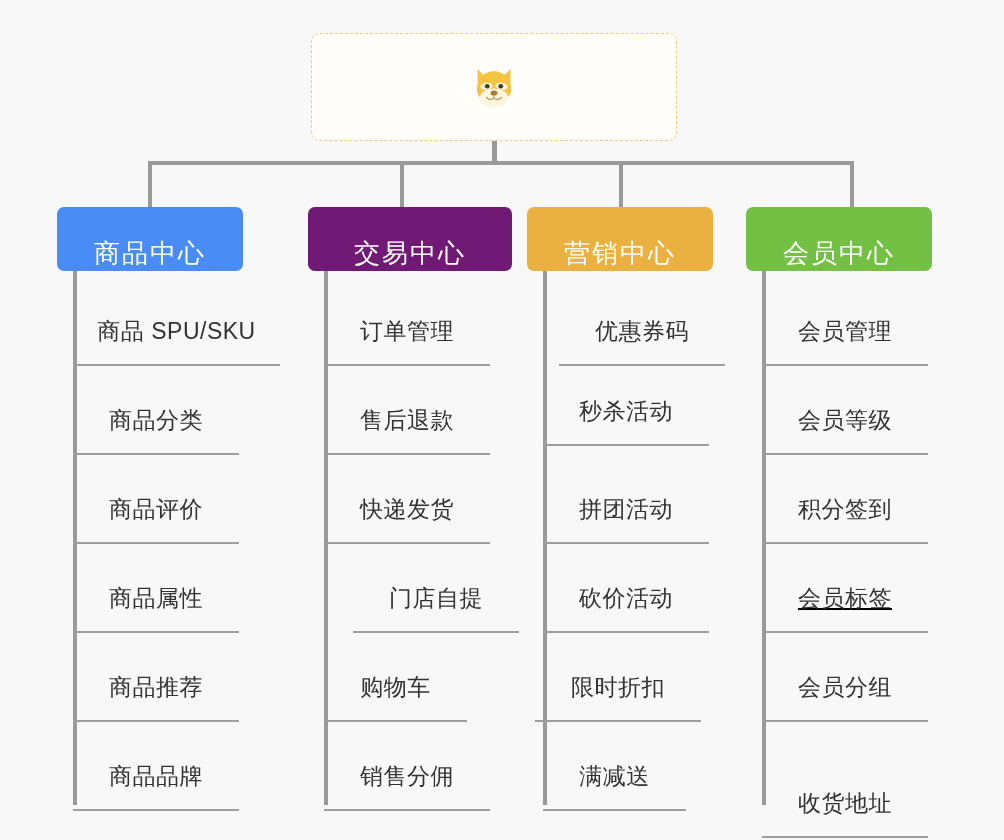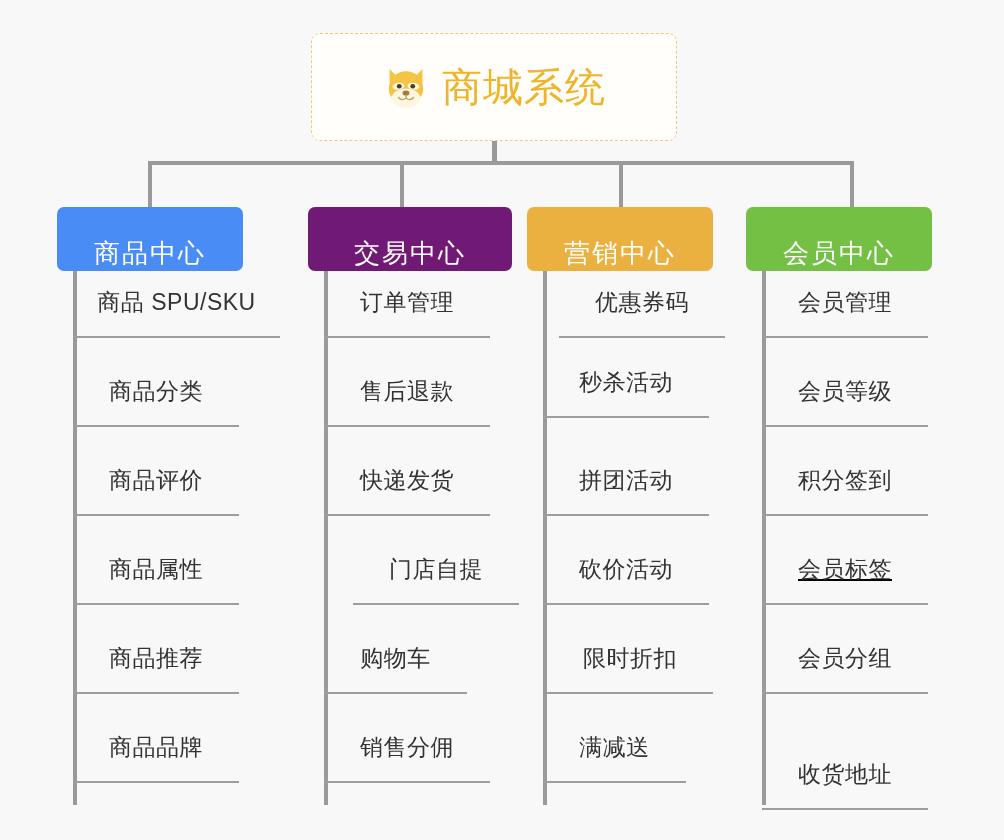--- a/index.html
+++ b/index.html
@@ -64,25 +64,25 @@
   .spine{
     position:absolute;
     width:4px;
     background:#9a9a9a;
     top:64px;
   }
   .leaf{
     position:absolute;
     box-sizing:border-box;
     border-bottom:2px solid #9e9e9e;
-    height:67px;
+    height:95px;
     display:flex;
-    align-items:center;
+    align-items:flex-end;
     justify-content:center;
-    padding-bottom:1px;
+    padding-bottom:20px;
   }
   .leaf-label{
     font-size:23px;
     color:#333333;
     white-space:nowrap;
     line-height:1.1;
     letter-spacing:0.5px;
   }
 </style>
 </head>
@@ -97,21 +97,20 @@
       <circle cx="32" cy="34" r="23" fill="#f5c443"></circle>
       <path d="M32 57 a23 23 0 0 0 21.5 -14.5 a30 30 0 0 1 -43 0 A23 23 0 0 0 32 57 Z" fill="#fdf6e0"></path>
       <ellipse cx="32" cy="47" rx="19" ry="13" fill="#fdf6e0"></ellipse>
       <ellipse cx="22" cy="31" rx="8" ry="4.6" fill="#fdf6e0" transform="rotate(-8 22 31)"></ellipse>
       <ellipse cx="42" cy="31" rx="8" ry="4.6" fill="#fdf6e0" transform="rotate(8 42 31)"></ellipse>
       <ellipse cx="23" cy="31" rx="3.2" ry="3.0" fill="#4a3b22"></ellipse>
       <ellipse cx="41" cy="31" rx="3.2" ry="3.0" fill="#4a3b22"></ellipse>
       <ellipse cx="32" cy="40" rx="4.6" ry="3.4" fill="#a8793a"></ellipse>
       <path d="M32 43 L32 47 M32 47 q-6 4 -10 -1 M32 47 q6 4 10 -1" stroke="#c79a55" stroke-width="1.7" fill="none" stroke-linecap="round"></path>
     </svg>
-    <span class="root-title">商城系统</span>
   </div>
 
   <div id="connectors">
       <div class="line v-stem" style="left: 492px; top: 141px; height: 23px;"></div>
       <div class="line h-bar" style="left: 148px; top: 161px; width: 706px;"></div>
       <div class="line v-drop" style="left: 148px; top: 161px; height: 46px;"></div>
       <div class="line v-drop" style="left: 400px; top: 161px; height: 46px;"></div>
       <div class="line v-drop" style="left: 619px; top: 161px; height: 46px;"></div>
       <div class="line v-drop" style="left: 850px; top: 161px; height: 46px;"></div>
     </div>
@@ -175,21 +174,21 @@
         </div>
         <div class="leaf" style="left: 16px; top: 144px; width: 166px;">
           <span class="leaf-label">秒杀活动</span>
         </div>
         <div class="leaf" style="left: 16px; top: 242px; width: 166px;">
           <span class="leaf-label">拼团活动</span>
         </div>
         <div class="leaf" style="left: 16px; top: 331px; width: 166px;">
           <span class="leaf-label">砍价活动</span>
         </div>
-        <div class="leaf" style="left: 20px; top: 420px; width: 166px;">
+        <div class="leaf" style="left: 8px; top: 420px; width: 166px;">
           <span class="leaf-label">限时折扣</span>
         </div>
         <div class="leaf" style="left: 16px; top: 509px; width: 143px;">
           <span class="leaf-label">满减送</span>
         </div>
       </div>
       <div class="column" style="left: 746px; width: 186px;">
         <div class="cat-header" style="width: 186px; background: rgb(116, 192, 68);">
           <span>会员中心</span>
         </div>

